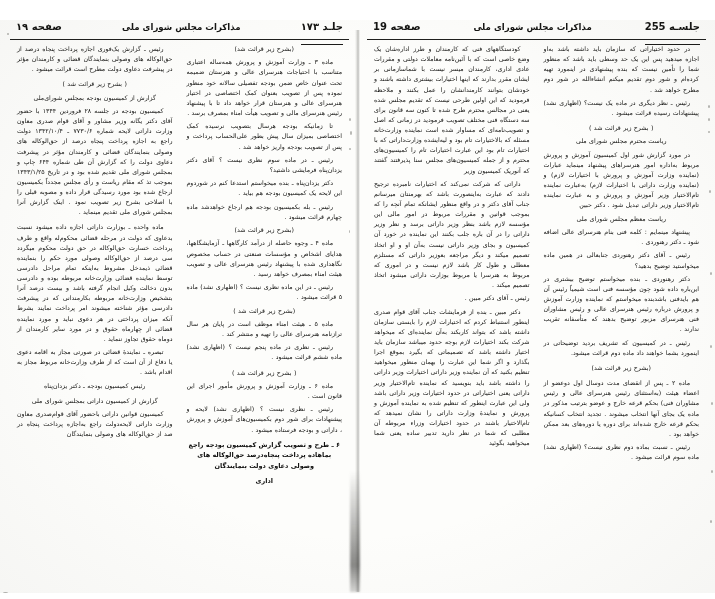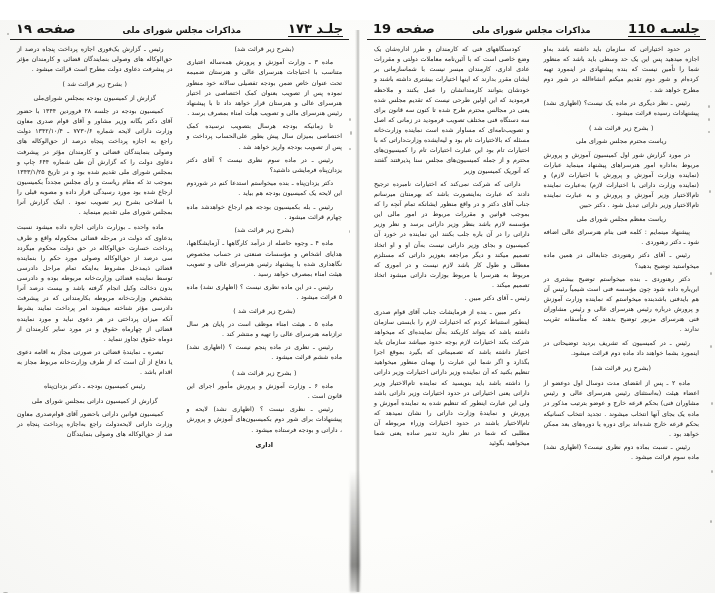--- a/index.html
+++ b/index.html
@@ -84,32 +84,32 @@
     flex-direction: row;
     align-items: baseline;
     justify-content: space-between;
     height: 15px;
     padding: 0 6px 2px 6px;
     border-bottom: 1.3px solid #20201e;
     margin-bottom: 3px;
     flex: 0 0 auto;
   }
   .runhead span {
-    font-size: 13px;
+    font-size: 10px;
     font-weight: bold;
     color: #151513;
     letter-spacing: .2px;
     white-space: nowrap;
     line-height: 1;
   }
   .runhead .rh-title { font-size: 8.6px; }
   .rh-num { text-decoration: none; }
   .rh-underline {
     border-bottom: 1.1px solid #1b1b19;
-    padding-bottom: 1px;
+    padding-bottom: 12px;
   }
 
   
   .cols {
     display: flex;
     flex-direction: row;
     flex: 1 1 auto;
     min-height: 0;
     gap: 0;
   }
@@ -173,21 +173,21 @@
   }
 </style>
 </head>
 <body>
 
 <div id="scan">
 
   <div class="page page-right">
 
     <div class="runhead">
-      <span class="rh-num rh-underline">جلسـه 110</span>
+      <span class="rh-num rh-underline">جلسـه 255</span>
       <span class="rh-title">مذاکرات مجلس شورای ملی</span>
       <span class="rh-num">صفحه 19</span>
     </div>
 
     <div class="cols">
 
       <div class="col">
         <p class="blk ind">در حدود اختیاراتی که سازمان باید داشته باشد به‌او اجازه میدهید پس این یک حد وسطی باید باشد که منظور شما را تأمین نیست که بنده پیشنهادی در اینمورد تهیه کرده‌ام و شور دوم تقدیم میکنم انشاءالله در شور دوم مطرح خواهد شد .</p>
         <p class="blk ind">رئیس ـ نظر دیگری در ماده یک نیست؟ (اظهاری نشد) پیشنهادات رسیده قرائت میشود .</p>
         <p class="blk ctr gap">( بشرح زیر قرائت شد )</p>
@@ -232,20 +232,21 @@
         <p class="blk ind">رئیس ـ بله بکمیسیون بودجه هم ارجاع خواهدشد ماده چهارم قرائت میشود .</p>
         <p class="blk ctr">(بشرح زیر قرائت شد)</p>
         <p class="blk ind">ماده ۴ ـ وجوه حاصله از درآمد کارگاهها ـ آزمایشگاهها، هدایای اشخاص و مؤسسات صنعتی در حساب مخصوص نگاهداری شده با پیشنهاد رئیس هنرسرای عالی و تصویب هیئت امناء بمصرف خواهد رسید .</p>
         <p class="blk ind">رئیس ـ در این ماده نظری نیست ؟ (اظهاری نشد) ماده ۵ قرائت میشود .</p>
         <p class="blk ctr">(بشرح زیر قرائت شد )</p>
         <p class="blk ind">ماده ۵ ـ هیئت امناء موظف است در پایان هر سال ترازنامه هنرسرای عالی را تهیه و منتشر کند .</p>
         <p class="blk ind">رئیس ـ نظری در ماده پنجم نیست ؟ (اظهاری نشد) ماده ششم قرائت میشود .</p>
         <p class="blk ctr gap">( بشرح زیر قرائت شد )</p>
         <p class="blk ind">ماده ۶ ـ وزارت آموزش و پرورش مأمور اجرای این قانون است .</p>
         <p class="blk ind">رئیس ـ نظری نیست ؟ (اظهاری نشد) لایحه و پیشنهادات برای شور دوم بکمیسیون‌های آموزش و پرورش ، داراتی و بودجه فرستاده میشود .</p>
+        <p class="hd">۶ ـ طرح و تصویب گزارش کمیسیون بودجه راجع بماهاده پرداخت پنجاه‌درصد حق‌الوکاله های وصولی دعاوی دولت بنمایندگان</p>
         <p class="hd">اداری</p>
       </div>
 
       <div class="col">
         <p class="blk ind">رئیس ـ گزارش یک‌فوری اجازه پرداخت پنجاه درصد از حق‌الوکاله های وصولی بنمایندگان قضائی و کارمندان مؤثر در پیشرفت دعاوی دولت مطرح است قرائت میشود .</p>
         <p class="blk ctr gap">( بشرح زیر قرائت شد )</p>
         <p class="blk ctr">گزارش از کمیسیون بودجه بمجلس شورای‌ملی</p>
         <p class="blk ind">کمیسیون بودجه در جلسه ۲۸ فروردین ۱۳۴۴ با حضور آقای دکتر یگانه وزیر مشاور و آقای قوام صدری معاون وزارت داراتی لایحه شماره ۷۷۳۰/۶ ـ ۱۳۴۲/۱۰/۴ دولت راجع به اجازه پرداخت پنجاه درصد از حق‌الوکاله های وصولی بنمایندگان قضائی و کارمندان مؤثر در پیشرفت دعاوی دولت را که گزارش آن طی شماره ۶۴۴ چاپ و بمجلس شورای ملی تقدیم شده بود و در تاریخ ۱۳۴۳/۱/۲۵ بموجب تذ که مقام ریاست و رأی مجلس مجدداً بکمیسیون ارجاع شده بود مورد رسیدگی قرار داده و مصوبه قبلی را با اصلاحی بشرح زیر تصویب نمود . اینک گزارش آنرا بمجلس شورای ملی تقدیم مینماید .</p>
         <p class="blk ind gap">ماده واحده ـ بوزارت داراتی اجازه داده میشود نسبت بدعاوی که دولت در مرحله قضائی محکوم‌له واقع و طرف پرداخت خسارت حق‌الوکاله در حق دولت محکوم میگردد سی درصد از حق‌الوکاله وصولی مورد حکم را بنماینده قضائی ذیمدخل مشروط به‌اینکه تمام مراحل دادرسی توسط نماینده قضائی وزارت‌خانه مربوطه بوده و دادرسی بدون دخالت وکیل انجام گرفته باشد و بیست درصد آنرا بتشخیص وزارت‌خانه مربوطه بکارمندانی که در پیشرفت دادرسی مؤثر شناخته میشوند امر پرداخت نمایند بشرط آنکه میزان پرداختی در هر دعوی نباید و مورد نماینده قضائی از چهارماه حقوق و در مورد سایر کارمندان از دوماه حقوق تجاوز ننماید .</p>
         <p class="blk ind">تبصره ـ نمایندهٔ قضائی در صورتی مجاز به اقامه دعوی یا دفاع از آن است که از طرف وزارت‌خانه مربوط مجاز به اقدام باشد .</p>

